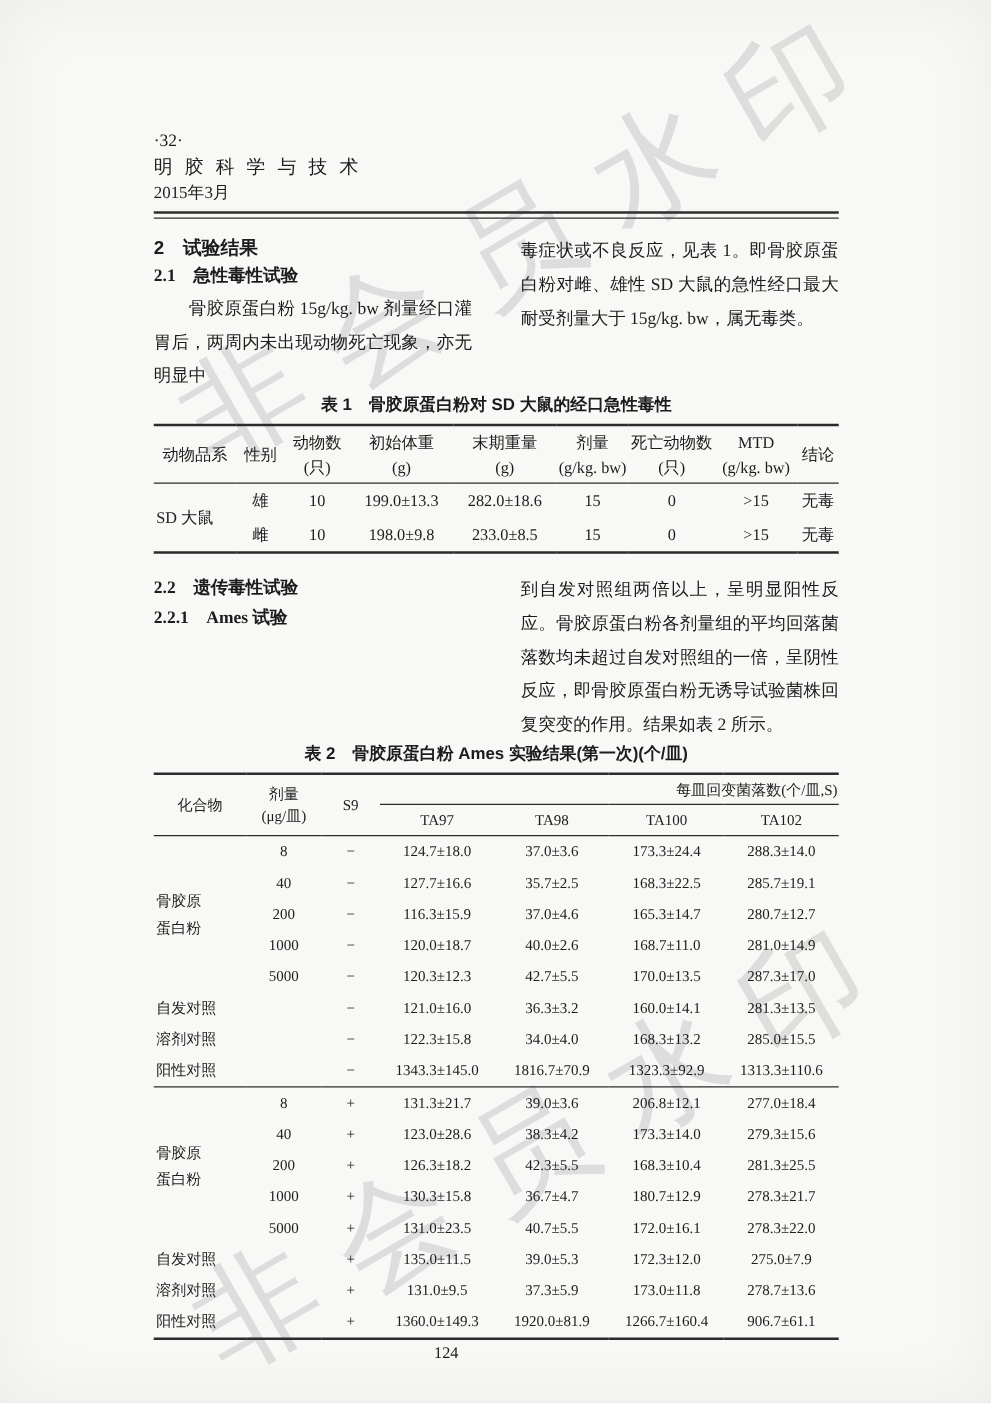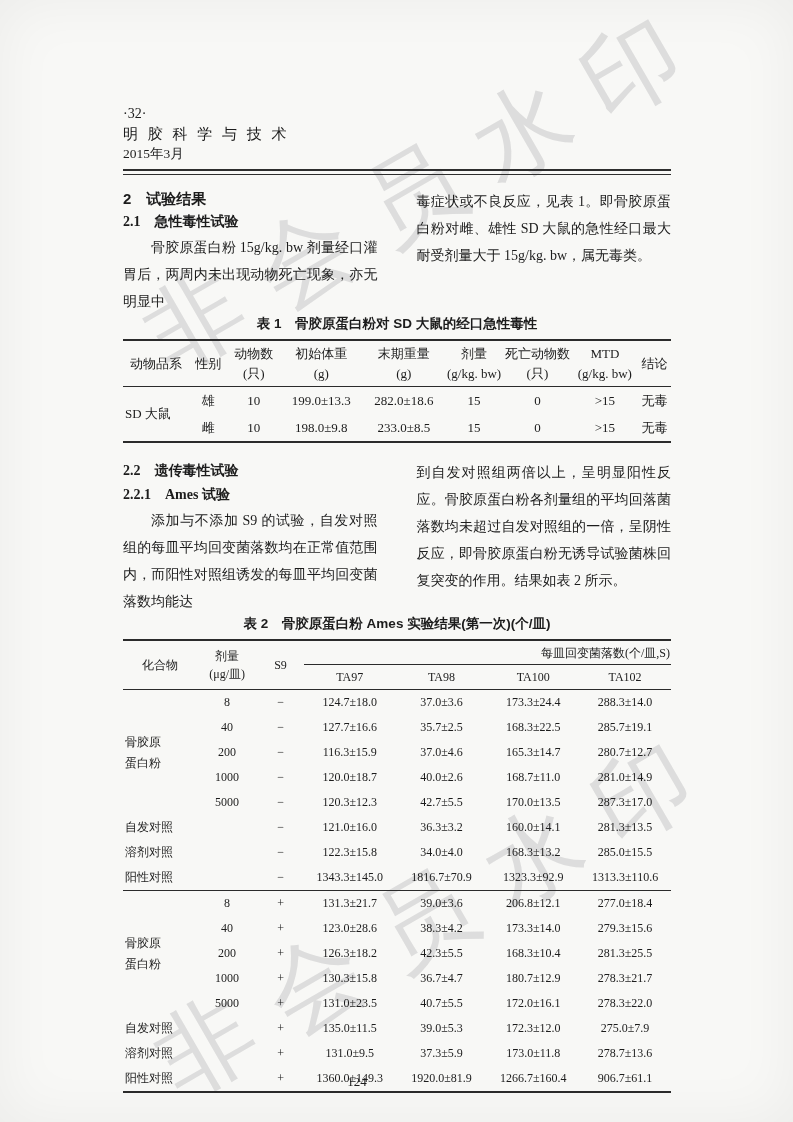--- a/index.html
+++ b/index.html
@@ -173,21 +173,20 @@
               <td>无毒</td>
             </tr>
           </tbody>
         </table>
     </div>
 
     <div class="two-col block2">
       <div class="col">
         <p class="h-level2">2.2　遗传毒性试验</p>
         <p class="h-level2">2.2.1　Ames 试验</p>
-        <p class="body-para indent">添加与不添加 S9 的试验，自发对照组的每皿平均回变菌落数均在正常值范围内，而阳性对照组诱发的每皿平均回变菌落数均能达</p>
       </div>
       <div class="col">
         <p class="body-para">到自发对照组两倍以上，呈明显阳性反应。骨胶原蛋白粉各剂量组的平均回落菌落数均未超过自发对照组的一倍，呈阴性反应，即骨胶原蛋白粉无诱导试验菌株回复突变的作用。结果如表 2 所示。</p>
       </div>
     </div>
 
     <div class="table-block">
       <p class="table-title">表 2　骨胶原蛋白粉 Ames 实验结果(第一次)(个/皿)</p>
       <table id="table2" class="doc-table">
           <colgroup>

